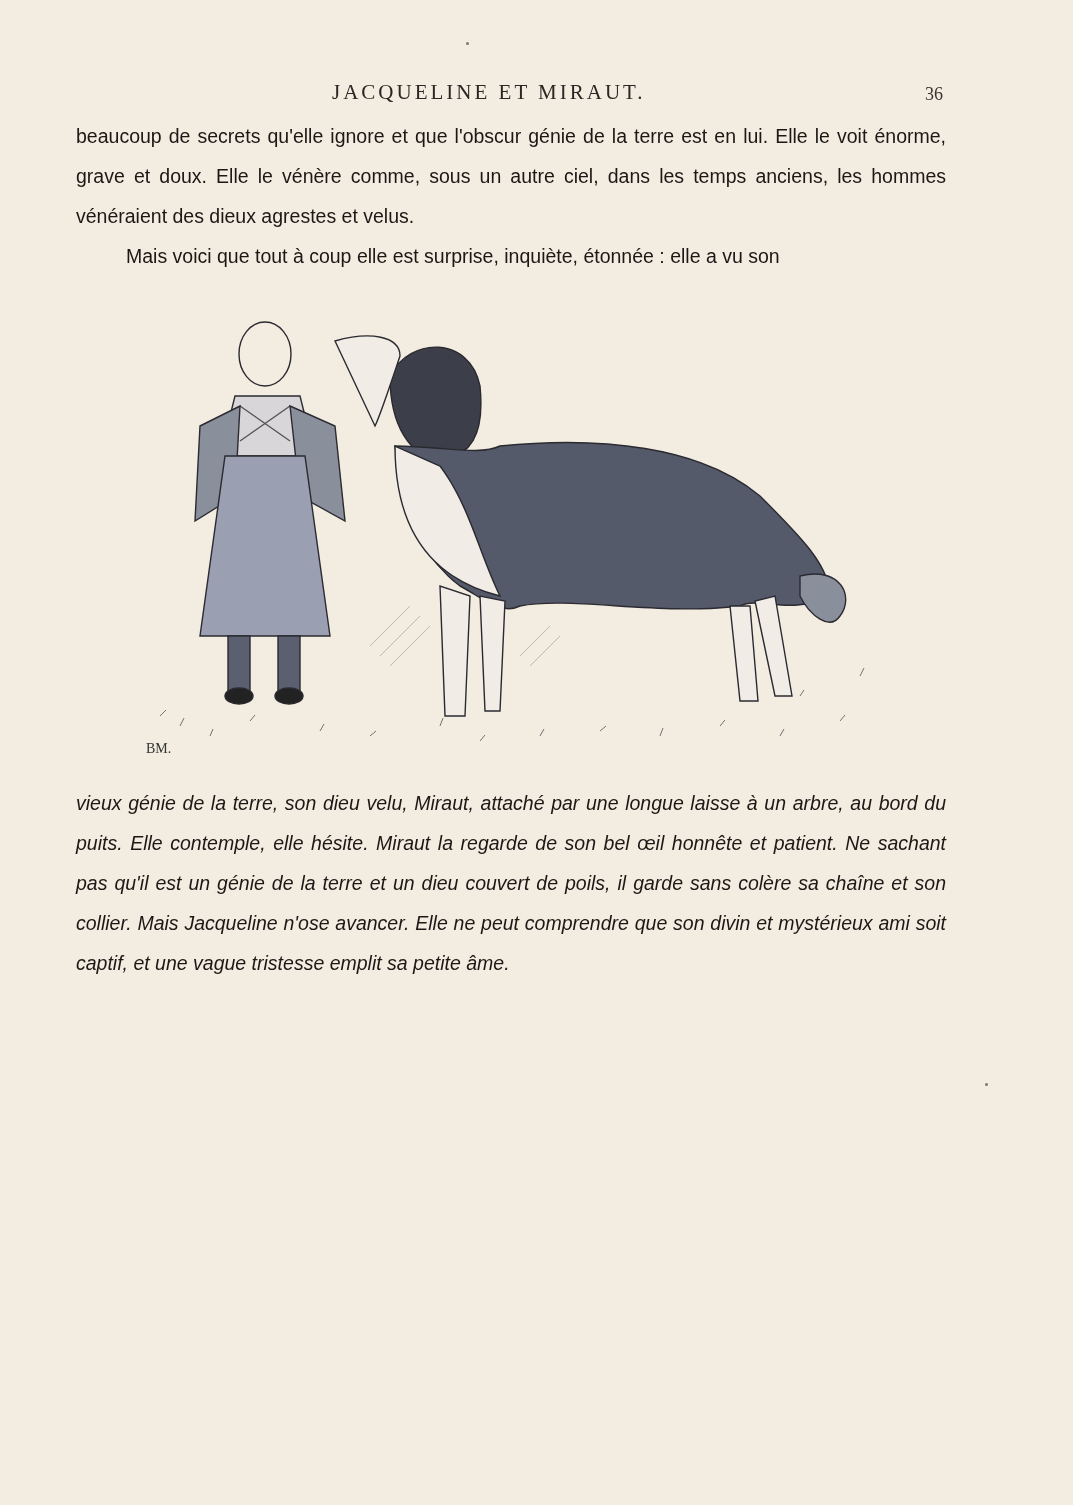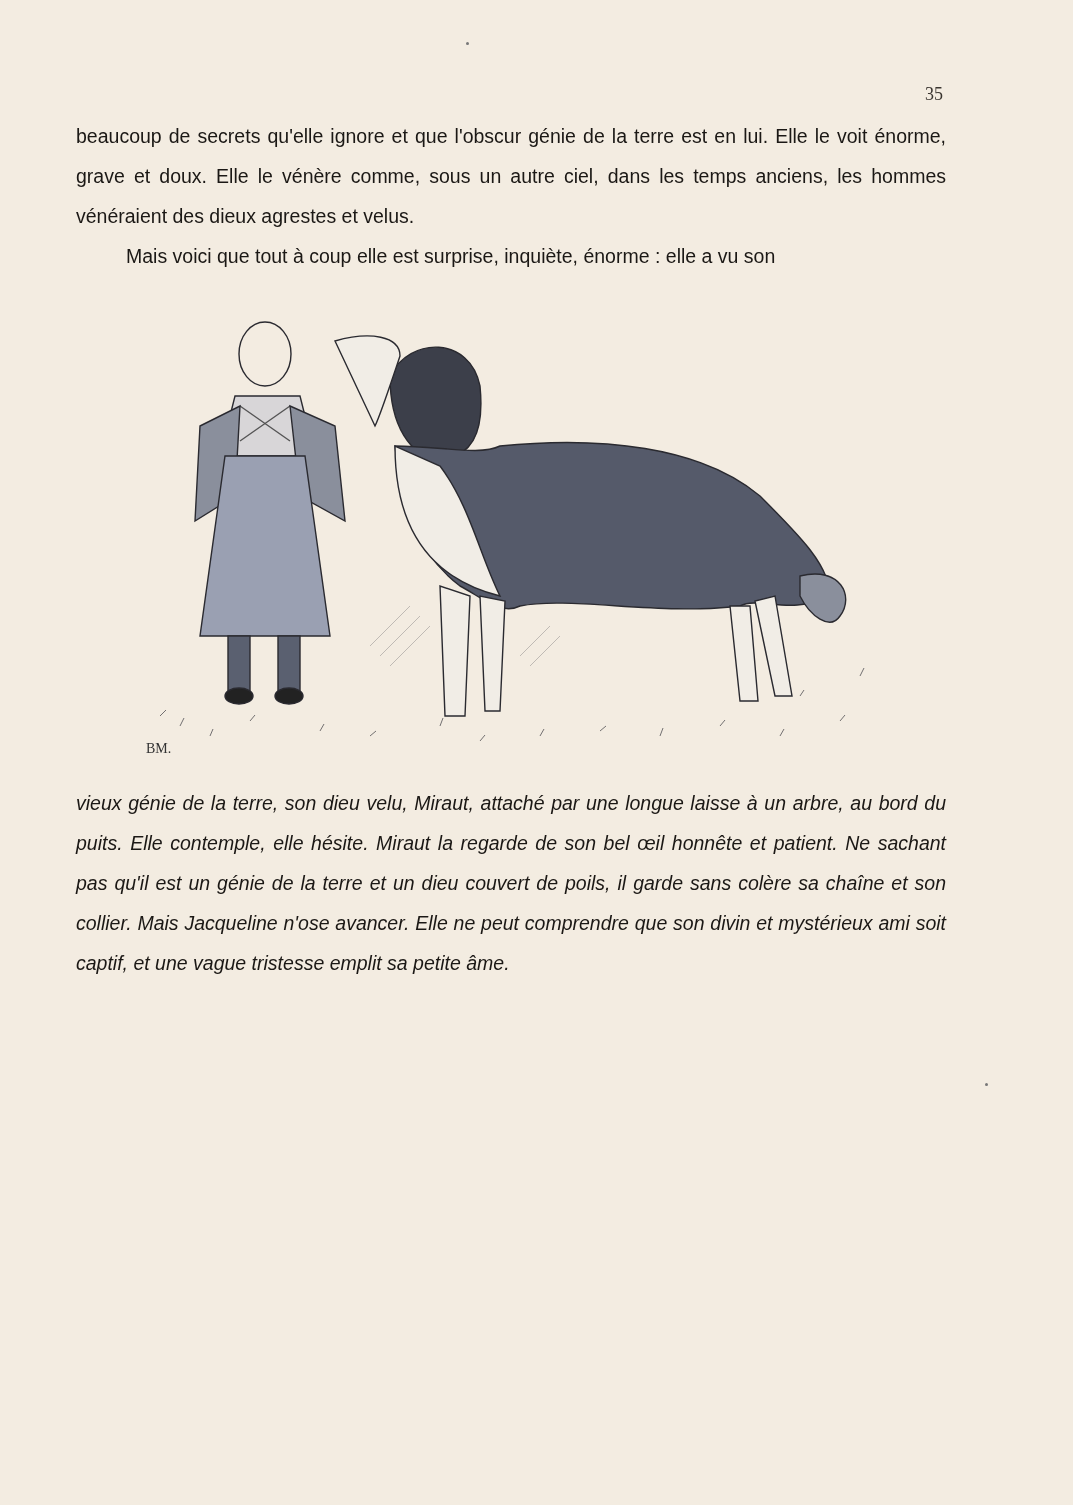--- a/index.html
+++ b/index.html
@@ -37,25 +37,26 @@
     position:absolute; left:146px; top:741px; font-size:14px; color:#333;
     font-family: "Liberation Serif", serif;
     text-align: right;
   }
   .speck { position:absolute; background:#777; border-radius:50%; }
 </style>
 </head>
 <body>
 
 <div class="running-head">
-  <span class="page-number">35</span>
+  <span class="running-title">JACQUELINE ET MIRAUT.</span>
+  <span class="page-number">36</span>
 </div>
 
 <p id="p1" class="para">beaucoup de secrets qu'elle ignore et que l'obscur génie de la terre est en lui. Elle le voit énorme, grave et doux. Elle le vénère comme, sous un autre ciel, dans les temps anciens, les hommes vénéraient des dieux agrestes et velus.</p>
-<p id="p2" class="para indent">Mais voici que tout à coup elle est surprise, inquiète, énorme : elle a vu son</p>
+<p id="p2" class="para indent">Mais voici que tout à coup elle est surprise, inquiète, étonnée : elle a vu son</p>
 
 <div class="figure">
   <svg width="740" height="470" viewBox="0 0 740 470">
 
     <g stroke="#3a3a40" stroke-width="1" fill="none" opacity="0.7">
       <path d="M20 420 l6 -6 M40 430 l4 -8 M70 440 l3 -7 M110 425 l5 -6 M180 435 l4 -7 M230 440 l6 -5 M300 430 l3 -8 M340 445 l5 -6 M400 440 l4 -7 M460 435 l6 -5 M520 440 l3 -8 M580 430 l5 -6 M640 440 l4 -7 M700 425 l5 -6 M720 380 l4 -8 M660 400 l4 -6 M600 395 l3 -7"></path>
       <path d="M230 350 l40 -40 M240 360 l40 -40 M250 370 l40 -40 M380 360 l30 -30 M390 370 l30 -30" opacity="0.4"></path>
     </g>
 
     <g stroke="#2a2a30" stroke-width="1.4">

